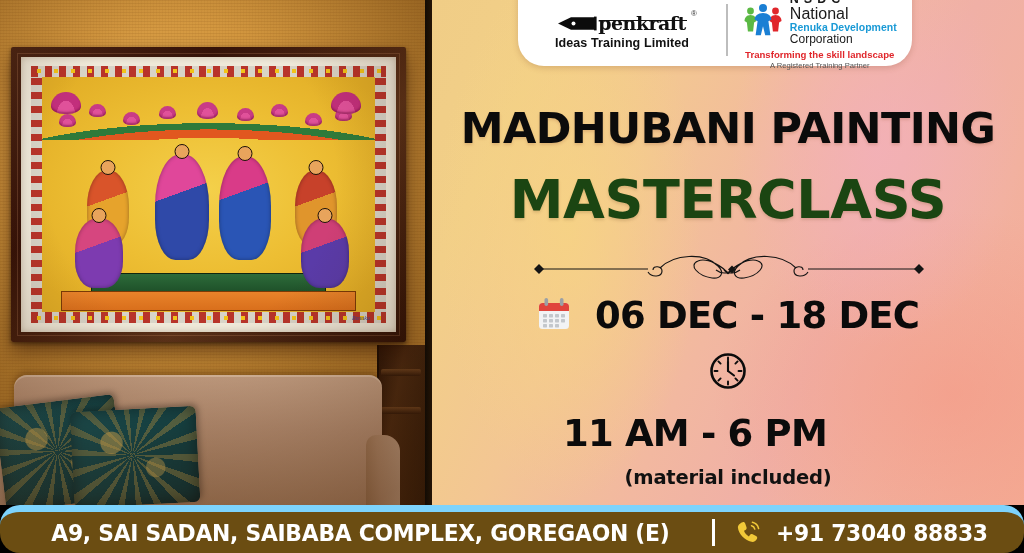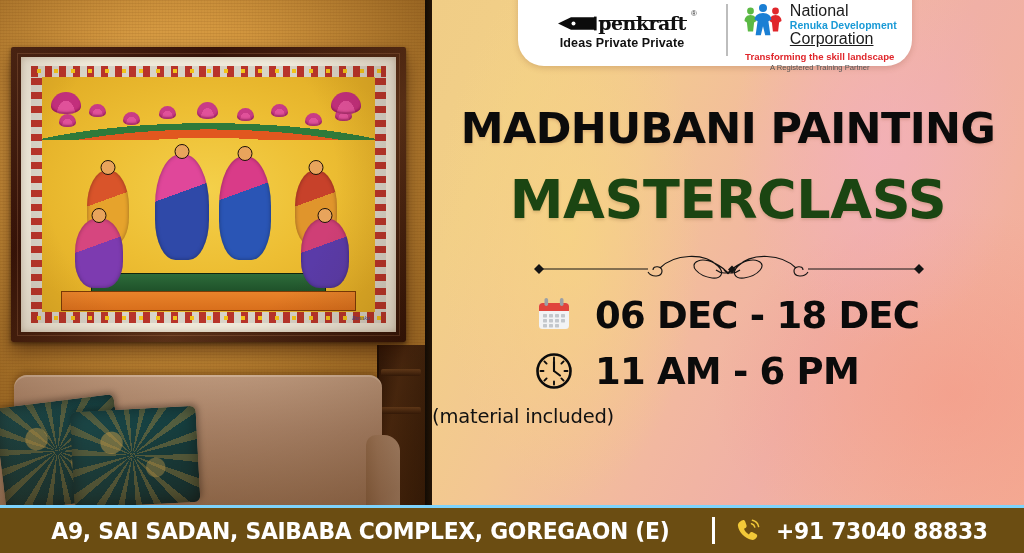--- a/index.html
+++ b/index.html
@@ -216,21 +216,21 @@
   .logo-right {
     flex:1; height:100%; display:flex; flex-direction:column;
     align-items:center; justify-content:center; padding-top:12px;
   }
   .nsdc-top { display:flex; align-items:center; gap:7px; }
   .nsdc-people { width:40px; height:34px; }
   .nsdc-words { line-height:1.04; }
   .nsdc-abbr { font-size:12.5px; font-weight:bold; color:#1b1b1b; letter-spacing:.4px; }
   .nsdc-l1 { font-size:16px; color:#1b1b1b; }
   .nsdc-l2 { font-size:10.5px; color:#1a9ad6; font-weight:bold; }
-  .nsdc-l3 { font-size:16px; color:#1b1b1b;text-decoration:underline; }
+  .nsdc-l3 { font-size:12px; color:#1b1b1b; }
   .nsdc-tag { font-size:9.6px; font-weight:bold; color:#e0262b; margin-top:3px; }
   .nsdc-sub { font-size:7.6px; color:#555; margin-top:1px; }
 
   
   #title-main {
     position:absolute; left:0; right:0; top:103px; text-align:center;
     font-size:43px; font-weight:bold; color:#0b0b0b;
     letter-spacing:-.6px; font-family:"DejaVu Sans", sans-serif;
     text-shadow:0 2px 3px rgba(150,80,50,.22);
   }
@@ -244,38 +244,38 @@
   
   #flourish {
     position:absolute; left:88px; top:253px; width:416px; height:32px;
     display:flex; align-items:center; justify-content:center;
   }
   #flourish svg { display:block; }
 
   
   #info { position:absolute; left:0; right:0; top:292px; }
   .info-row { display:flex; align-items:center; justify-content:center; gap:18px; }
-  .info-row + .info-row { margin-top:10px; }
+  .info-row + .info-row { margin-top:10px;flex-direction:column; }
   .ico { width:46px; height:46px; flex:0 0 46px; display:flex; align-items:center; justify-content:center; }
   .info-text {
     font-size:37px; font-weight:bold; color:#0b0b0b;
     font-family:"DejaVu Sans", sans-serif; letter-spacing:-.8px;
     width:330px; text-align:left;
   }
   #material {
-    margin-top:11px; font-size:19.5px; font-weight:normal;
+    margin-top:11px; text-align:center; font-size:19.5px; font-weight:bold;
     color:#111; font-family:"DejaVu Sans", sans-serif; letter-spacing:-.2px;
   }
 
   
   #footer {
     position:absolute; left:0; bottom:0; width:1024px; height:48px;
     background:#6b4d12;
-    border-top:3px solid #7dd3fc;
-    display:flex; align-items:center; justify-content:center; gap:19px;
+    border-top:7px solid #7dd3fc;
+    display:flex; align-items:center; justify-content:center; gap:19px;border-radius:20px;
   }
   .addr {
     color:#fff; font-weight:bold; font-size:23.5px;
     font-family:"DejaVu Sans", sans-serif;
     letter-spacing:-.3px; transform:scaleX(.93); transform-origin:center;
   }
   .pipe { width:3px; height:27px; background:#fff; }
   .phone-group { display:flex; align-items:center; gap:7px; }
   .phone-ico { width:27px; height:27px; }
   .phone-num {
@@ -435,21 +435,21 @@
           <span class="nib">
             <svg width="42" height="15" viewBox="0 0 42 15">
               <path d="M0 7.5 L13 1.3 L38 1.3 L38 13.7 L13 13.7 Z" fill="#0c0c0c"></path>
               <circle cx="15.5" cy="7.5" r="2" fill="#fff"></circle>
               <rect x="36" y="0.6" width="2.6" height="13.8" fill="#0c0c0c"></rect>
             </svg>
           </span>
           <span class="penkraft-word">penkraft</span>
           <span class="reg">®</span>
         </div>
-        <div class="penkraft-sub">Ideas Private Private</div>
+        <div class="penkraft-sub">Ideas Training Limited</div>
       </div>
 
       <div class="logo-sep"></div>
 
       <div class="logo-right">
         <div class="nsdc-top">
           <span class="nsdc-people">
             <svg width="40" height="34" viewBox="0 0 40 34">
               <g fill="#5bb944">
                 <circle cx="7.5" cy="9" r="3.4"></circle>

